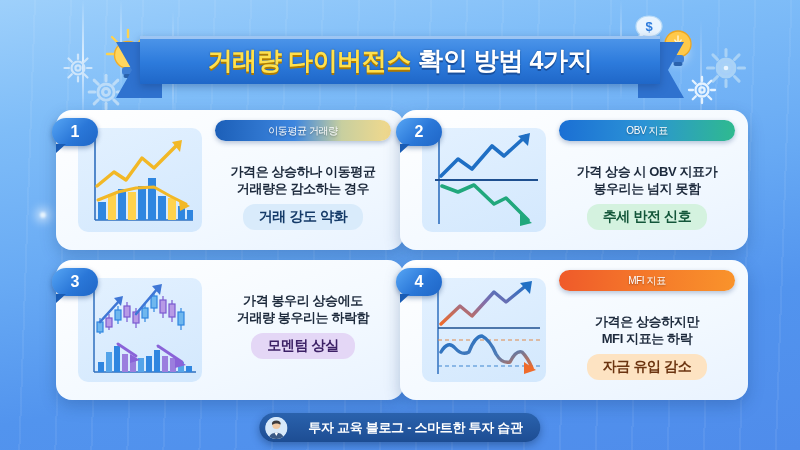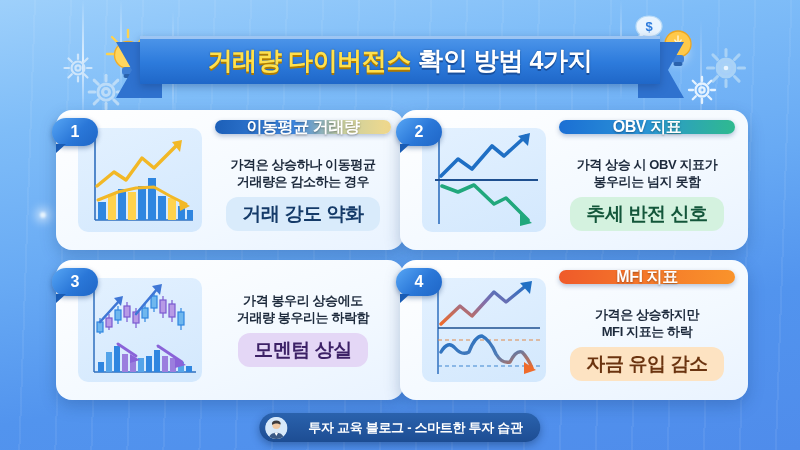--- a/index.html
+++ b/index.html
@@ -53,31 +53,31 @@
     box-shadow:0 2px 5px rgba(16,52,110,.4);z-index:3;}
   .badge::after{content:"";position:absolute;left:4px;bottom:-7px;width:10px;height:9px;
     background:#1a5cb4;clip-path:polygon(0 0,100% 0,0 100%);}
 
   .thumb{position:absolute;left:22px;top:18px;width:124px;height:104px;border-radius:10px;
     background:linear-gradient(160deg,#e3f1ff 0%,#d3e8fd 100%);overflow:hidden;}
   .thumb svg{display:block;}
 
   .cbody{position:absolute;left:154px;top:10px;right:8px;bottom:8px;display:flex;
     flex-direction:column;align-items:center;}
-  .chead{width:176px;height:14px;border-radius:13px;display:flex;align-items:center;justify-content:center;
-    color:#fff;font-size:16px;font-weight:bold;letter-spacing:-.4px;white-space:nowrap;
+  .chead{width:176px;height:21px;border-radius:13px;display:flex;align-items:center;justify-content:center;
+    color:#fff;font-size:10px;font-weight:normal;letter-spacing:-.4px;white-space:nowrap;
     text-shadow:0 1px 2px rgba(0,0,0,.35);box-shadow:0 2px 5px rgba(22,60,120,.3);}
   .h1g{background:linear-gradient(90deg,#1c5fb8 0%,#3d86df 45%,#c8cf9f 72%,#f2d98c 100%);}
   .h2g{background:linear-gradient(90deg,#1b6fd4 0%,#2b93d6 48%,#2fba8f 100%);}
   .h3g{background:linear-gradient(90deg,#1c5fb8 0%,#4069cf 45%,#8b5fd6 78%,#a46ae0 100%);}
   .h4g{background:linear-gradient(90deg,#ef5a2a 0%,#f4762a 45%,#f9932b 100%);}
 
   .cdesc{margin-top:22px;text-align:center;color:#1d2a3c;font-size:13px;font-weight:bold;
     line-height:17px;letter-spacing:-.4px;white-space:nowrap;}
-  .ctag{margin-top:7px;padding:4px 16px;border-radius:12px;font-size:19px;font-weight:bold;
+  .ctag{margin-top:7px;padding:4px 16px;border-radius:12px;font-size:14px;font-weight:bold;
     letter-spacing:-.4px;white-space:nowrap;}
   .tag1{background:#d9ebfb;color:#143a68;}
   .tag2{background:#d4f2df;color:#13563a;}
   .tag3{background:#e4d7f6;color:#3c2166;}
   .tag4{background:#fde3c2;color:#6b3410;}
 
   
   .footer{position:absolute;left:50%;transform:translateX(-50%);top:413px;height:29px;
     display:flex;align-items:center;gap:21px;padding:0 18px 0 6px;border-radius:15px;
     background:linear-gradient(180deg,#2a62ad 0%,#1d4d93 100%);

